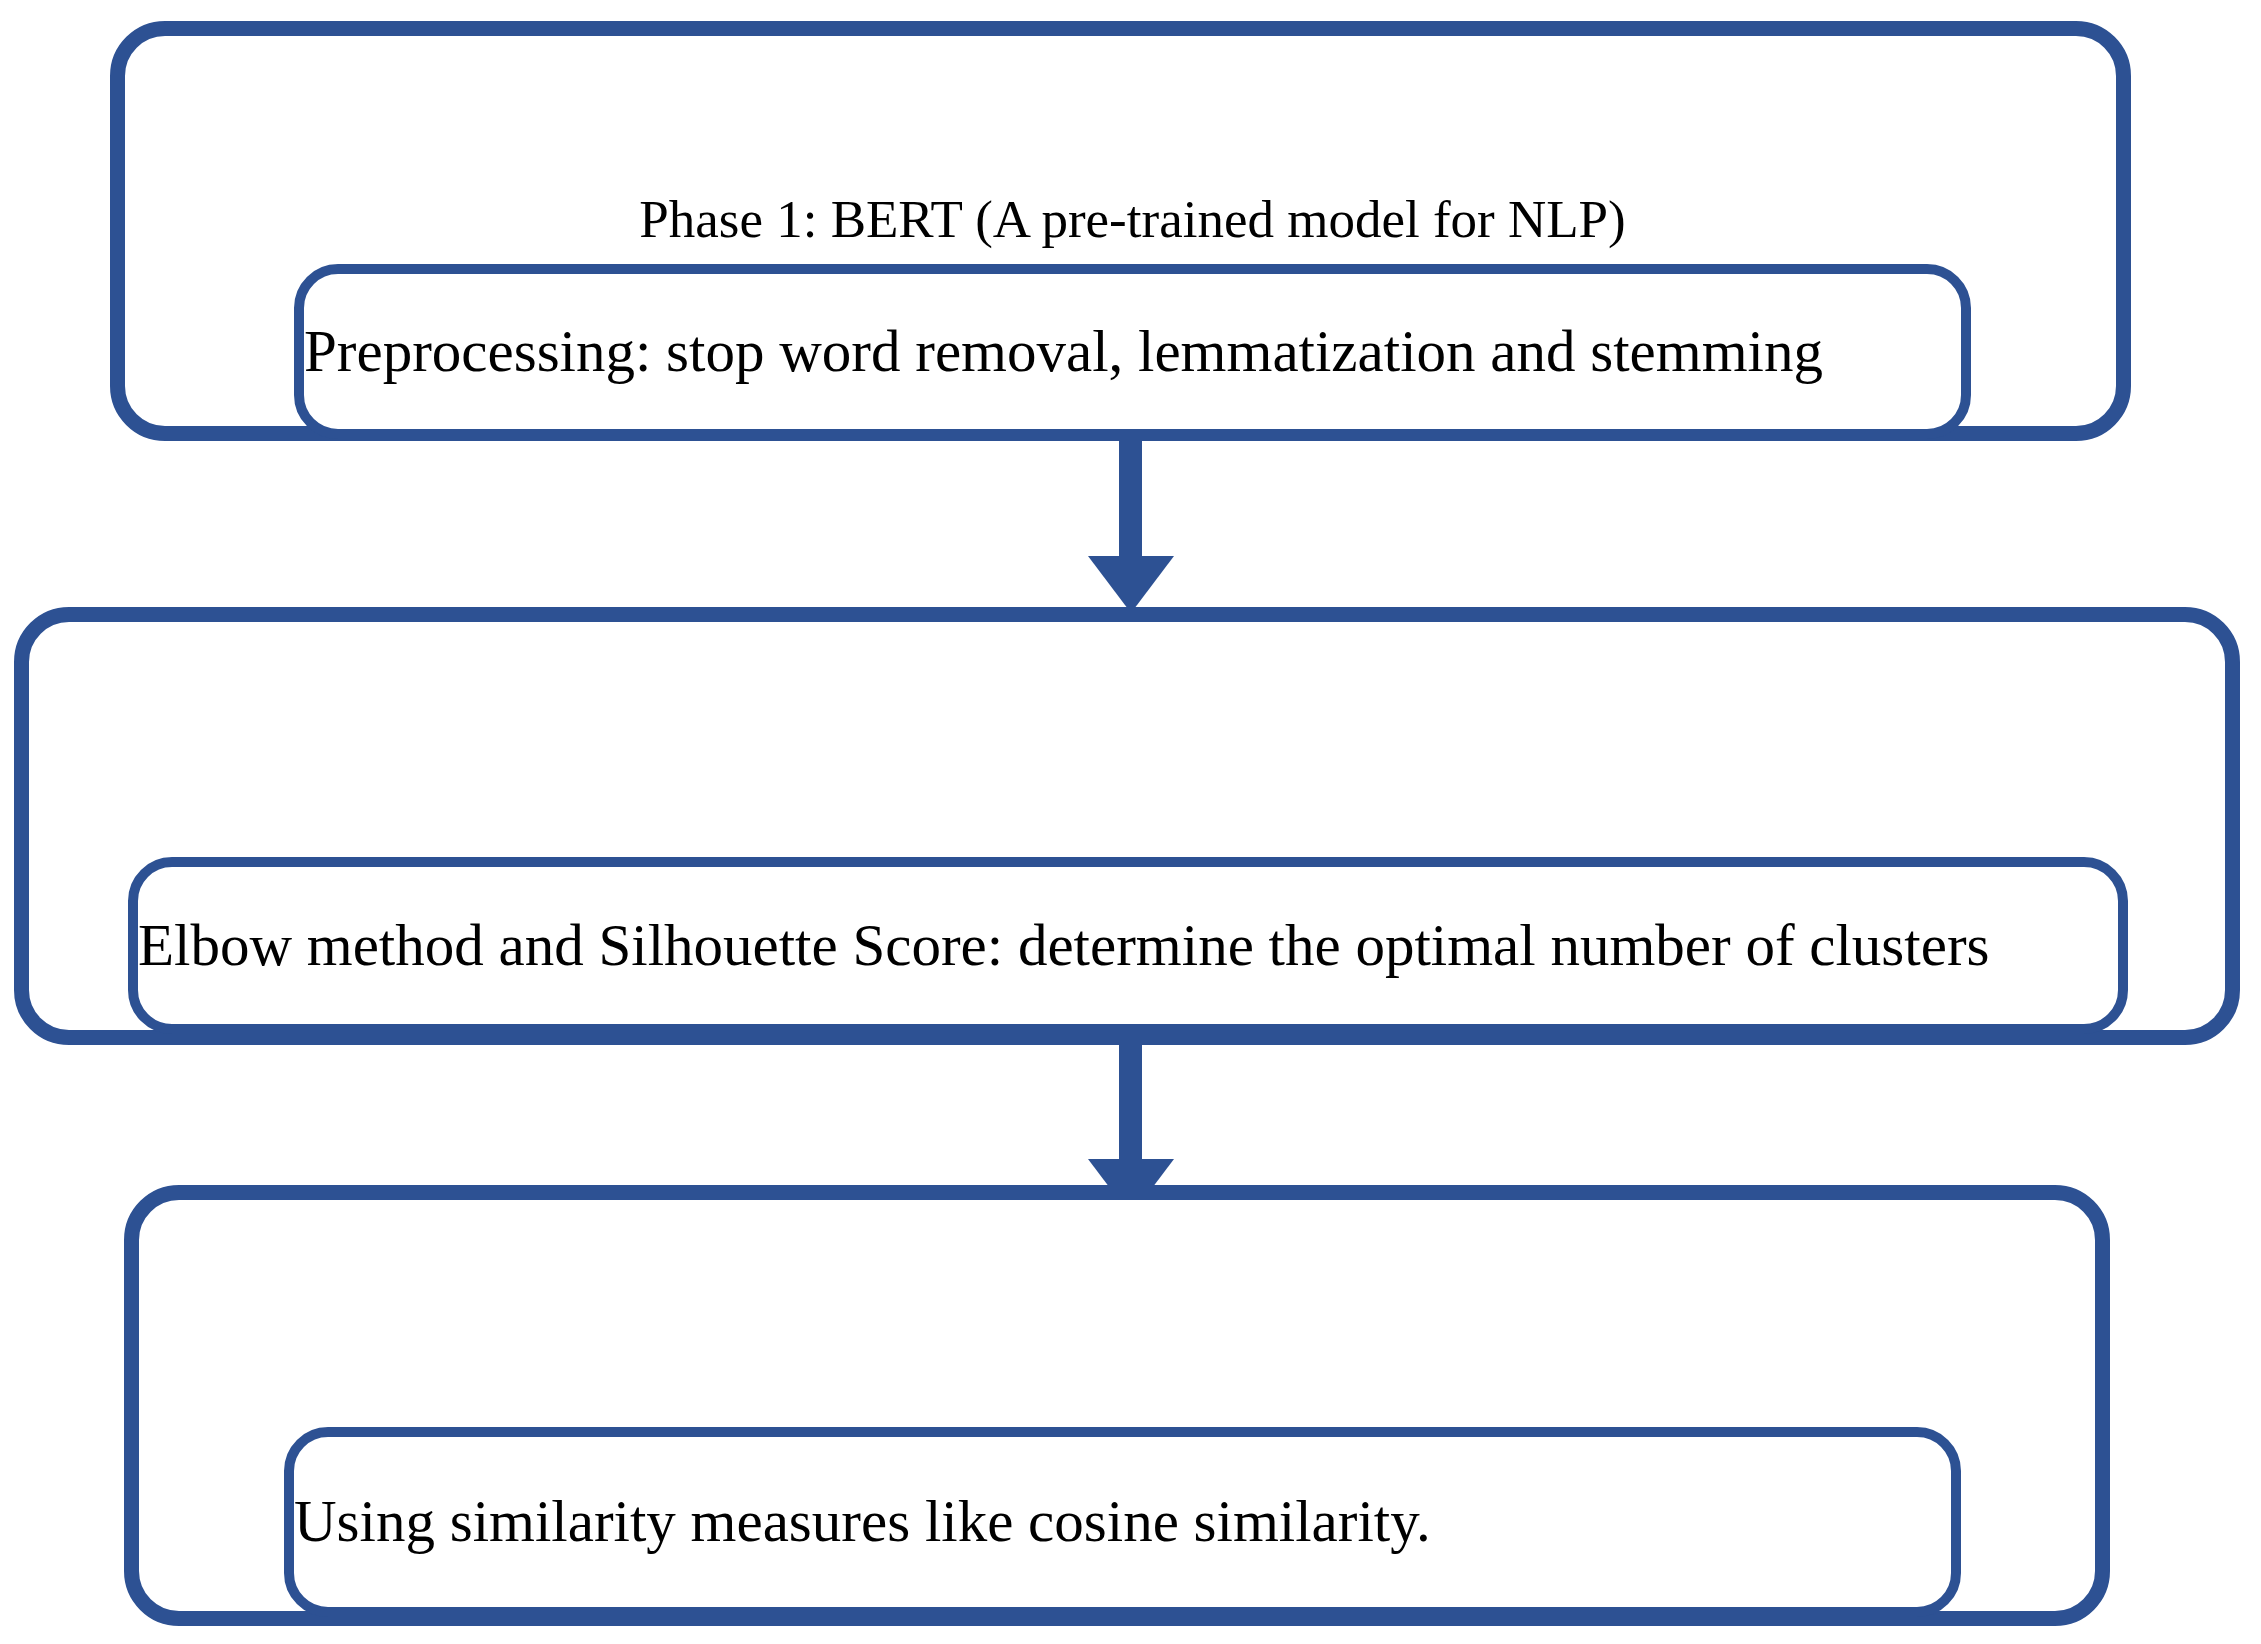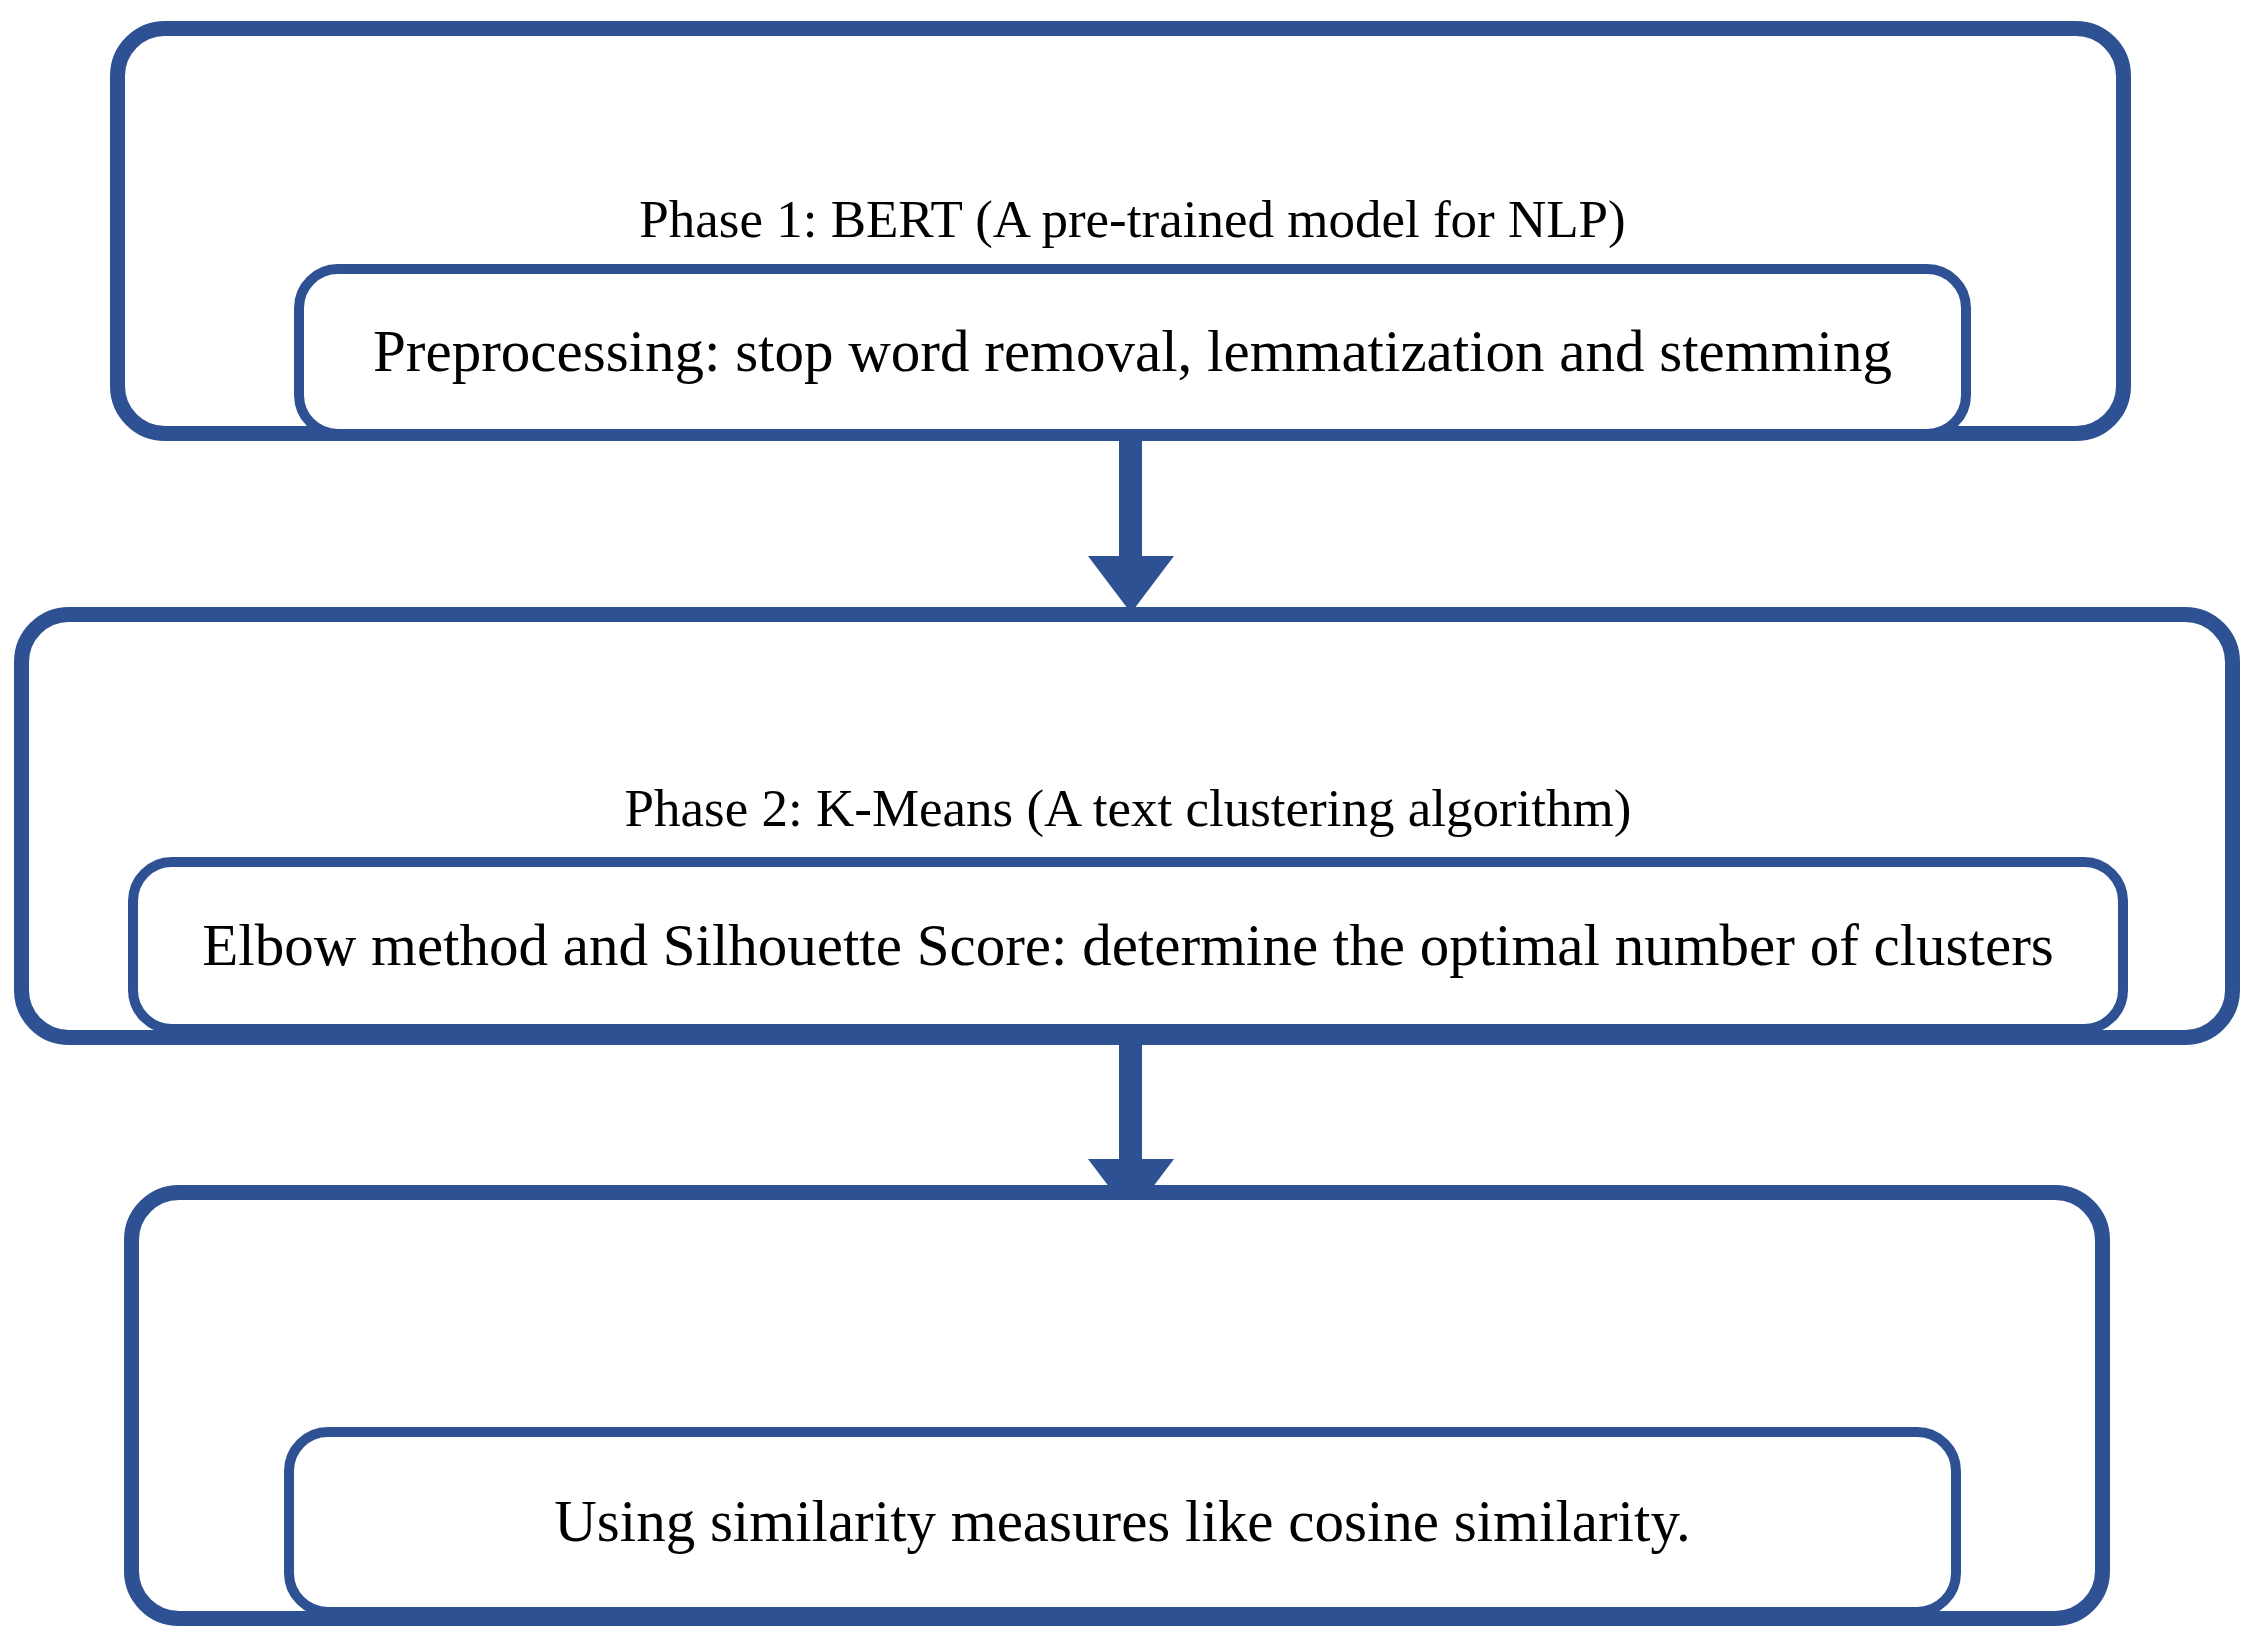--- a/index.html
+++ b/index.html
@@ -36,21 +36,21 @@
   .phase-inner {
     position: absolute;
     box-sizing: border-box;
     background: #ffffff;
     border-style: solid;
     border-color: #2d5193;
     border-width: 10.6px;
     border-radius: 44px;
     display: flex;
     align-items: center;
-    justify-content: center;
+    justify-content: flex-start;
   }
 
   
   .phase-title {
     position: absolute;
     text-align: center;
     color: #000000;
     font-size: 53px;
     line-height: 1.05;
     white-space: nowrap;
@@ -119,21 +119,20 @@
   <div class="phase-inner" id="box1-inner">
     <span class="inner-text">Preprocessing: stop word removal, lemmatization and stemming</span>
   </div>
 
   <div class="arrow" id="arrow1">
     <div class="shaft"></div>
     <div class="head"></div>
   </div>
 
   <div class="phase-outer" id="box2-outer"></div>
-  <div class="phase-title" id="box2-title">Phase 2: K-Means (A text clustering algorithm)</div>
   <div class="phase-inner" id="box2-inner">
     <span class="inner-text">Elbow method and Silhouette Score: determine the optimal number of clusters</span>
   </div>
 
   <div class="arrow" id="arrow2">
     <div class="shaft"></div>
     <div class="head"></div>
   </div>
 
   <div class="phase-outer" id="box3-outer"></div>

